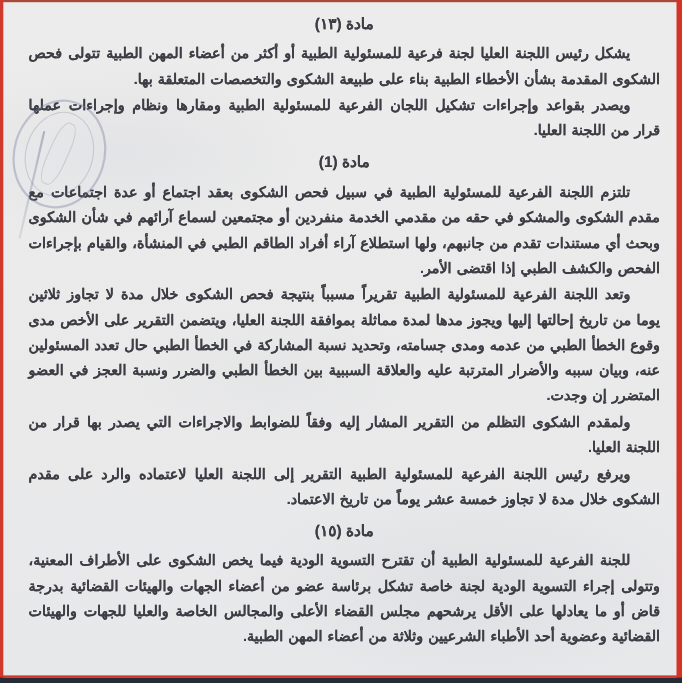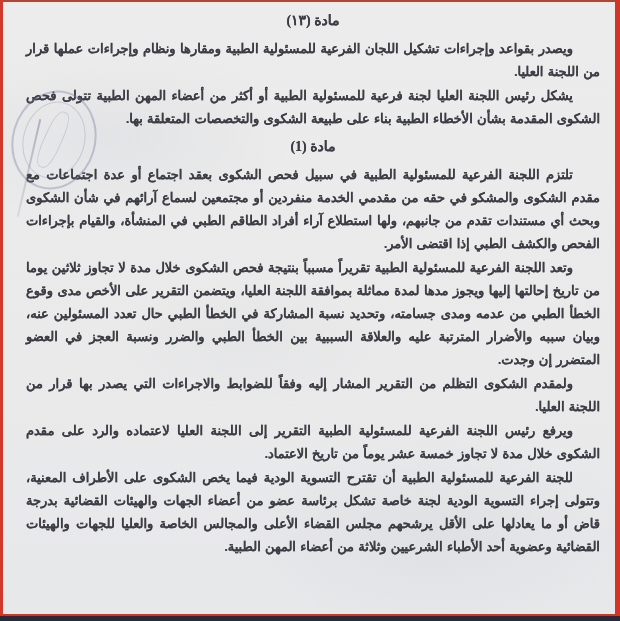--- a/index.html
+++ b/index.html
@@ -4,21 +4,21 @@
 <style>
   html,body{margin:0;padding:0;background:#ffffff;}
   .page{
     position:relative;
     width:620px;height:621px;
     background:
       radial-gradient(ellipse 260px 120px at 18% 22%, rgba(186,192,205,0.18), rgba(0,0,0,0) 70%),
       radial-gradient(ellipse 300px 140px at 70% 86%, rgba(190,194,202,0.22), rgba(0,0,0,0) 70%),
       radial-gradient(ellipse 200px 90px at 40% 55%, rgba(200,203,210,0.15), rgba(0,0,0,0) 70%),
       linear-gradient(180deg,#edecec 0%,#eaeaea 55%,#e7e8ea 100%);
-    font-family:Liberation Serif, serif;
+    font-family:Liberation Sans, sans-serif;
     overflow:hidden;
     box-sizing:border-box;
   }
   
   .frame-left{position:absolute;left:0;top:0;bottom:0;width:3px;background:#cf3a2c;z-index:5;}
   .frame-right{position:absolute;right:0;top:0;bottom:0;width:5px;background:#d63327;z-index:5;}
   .frame-top{position:absolute;left:0;right:0;top:0;height:2px;background:#a84a3a;z-index:5;}
   .frame-bottom-red{position:absolute;left:0;right:0;bottom:5px;height:2px;background:#d63327;z-index:5;}
   .frame-bottom-dark{position:absolute;left:0;right:0;bottom:0;height:5px;background:#262b37;z-index:5;}
 
@@ -94,25 +94,26 @@
   <div class="frame-right"></div>
   <div class="frame-bottom-red"></div>
   <div class="frame-bottom-dark"></div>
 
   <div class="stamp"></div>
   <div class="stamp-line"></div>
 
   <div class="content">
 
     <div class="article-heading">مادة (١٣)</div>
+    <p class="para">يشكل رئيس اللجنة العليا لجنة فرعية للمسئولية الطبية أو أكثر من أعضاء المهن الطبية تتولى فحص الشكوى المقدمة بشأن الأخطاء الطبية بناء على طبيعة الشكوى والتخصصات المتعلقة بها.</p>
     <p class="para">ويصدر بقواعد وإجراءات تشكيل اللجان الفرعية للمسئولية الطبية ومقارها ونظام وإجراءات عملها قرار من اللجنة العليا.</p>
-    <p class="para">يشكل رئيس اللجنة العليا لجنة فرعية للمسئولية الطبية أو أكثر من أعضاء المهن الطبية تتولى فحص الشكوى المقدمة بشأن الأخطاء الطبية بناء على طبيعة الشكوى والتخصصات المتعلقة بها.</p>
 
     <div class="article-heading">مادة (1)</div>
     <p class="para">تلتزم اللجنة الفرعية للمسئولية الطبية في سبيل فحص الشكوى بعقد اجتماع أو عدة اجتماعات مع مقدم الشكوى والمشكو في حقه من مقدمي الخدمة منفردين أو مجتمعين لسماع آرائهم في شأن الشكوى وبحث أي مستندات تقدم من جانبهم، ولها استطلاع آراء أفراد الطاقم الطبي في المنشأة، والقيام بإجراءات الفحص والكشف الطبي إذا اقتضى الأمر.</p>
     <p class="para">وتعد اللجنة الفرعية للمسئولية الطبية تقريراً مسبباً بنتيجة فحص الشكوى خلال مدة لا تجاوز ثلاثين يوما من تاريخ إحالتها إليها ويجوز مدها لمدة مماثلة بموافقة اللجنة العليا، ويتضمن التقرير على الأخص مدى وقوع الخطأ الطبي من عدمه ومدى جسامته، وتحديد نسبة المشاركة في الخطأ الطبي حال تعدد المسئولين عنه، وبيان سببه والأضرار المترتبة عليه والعلاقة السببية بين الخطأ الطبي والضرر ونسبة العجز في العضو المتضرر إن وجدت.</p>
     <p class="para">ولمقدم الشكوى التظلم من التقرير المشار إليه وفقاً للضوابط والاجراءات التي يصدر بها قرار من اللجنة العليا.</p>
     <p class="para">ويرفع رئيس اللجنة الفرعية للمسئولية الطبية التقرير إلى اللجنة العليا لاعتماده والرد على مقدم الشكوى خلال مدة لا تجاوز خمسة عشر يوماً من تاريخ الاعتماد.</p>
 
+    <div class="article-heading">مادة (١٥)</div>
     <p class="para">للجنة الفرعية للمسئولية الطبية أن تقترح التسوية الودية فيما يخص الشكوى على الأطراف المعنية، وتتولى إجراء التسوية الودية لجنة خاصة تشكل برئاسة عضو من أعضاء الجهات والهيئات القضائية بدرجة قاض أو ما يعادلها على الأقل يرشحهم مجلس القضاء الأعلى والمجالس الخاصة والعليا للجهات والهيئات القضائية وعضوية أحد الأطباء الشرعيين وثلاثة من أعضاء المهن الطبية.</p>
 
   </div>
 </div>
 
 </body></html>

